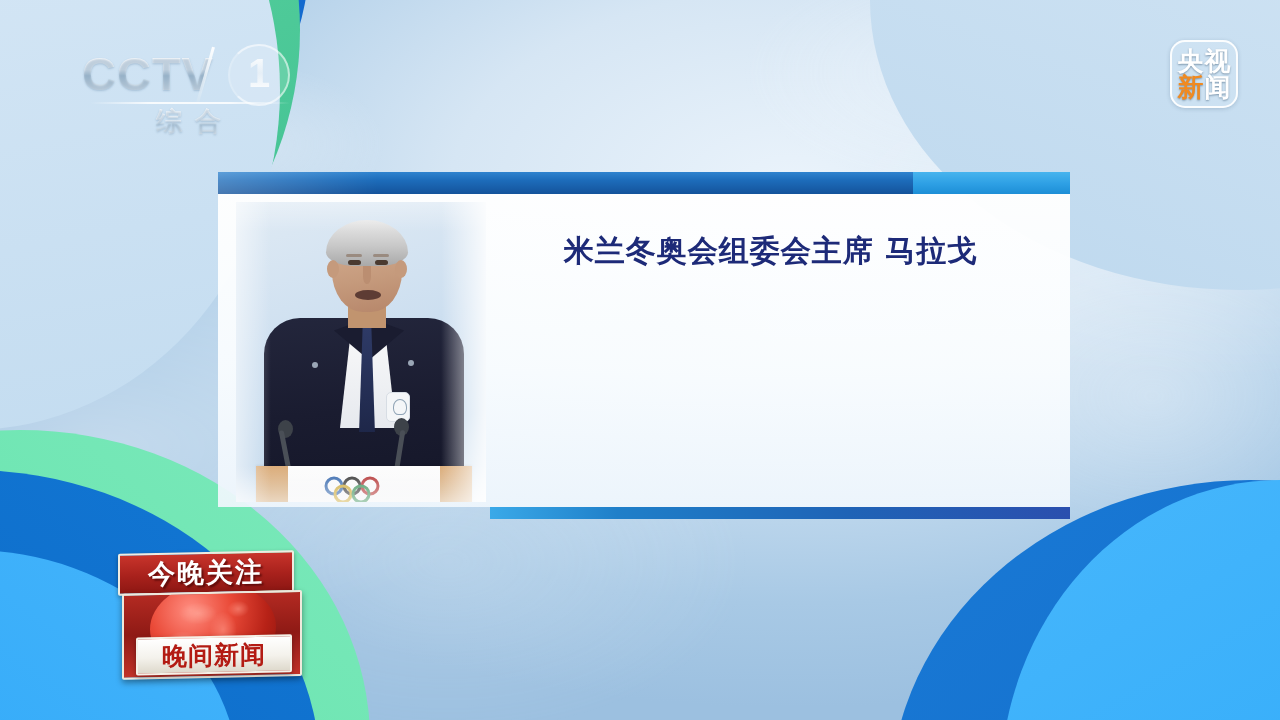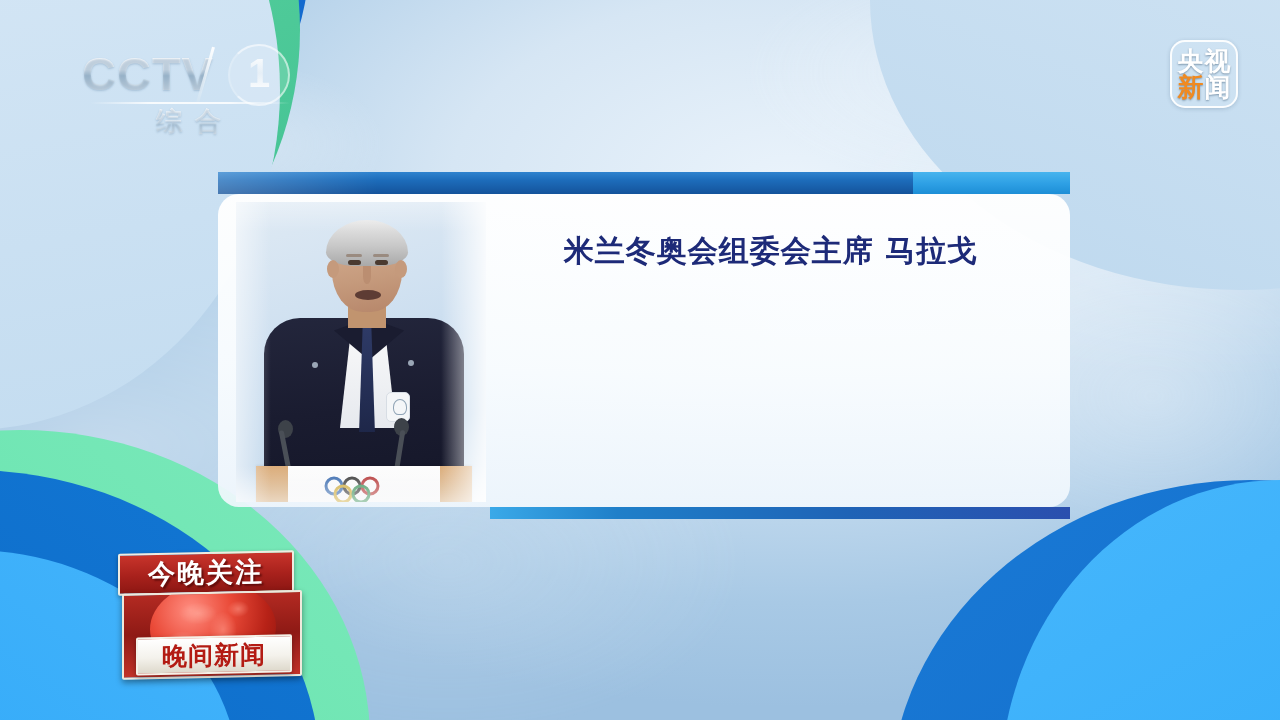--- a/index.html
+++ b/index.html
@@ -159,21 +159,20 @@
     content:""; display:block; width:160px; height:100%;
     background:linear-gradient(90deg,rgba(255,255,255,.22),rgba(255,255,255,0));
   }
   .bar-light{
     flex:1 1 auto; height:100%;
     background:linear-gradient(180deg,#47b4ee 0%,#2d9fe4 55%,#1d8ed6 100%);
   }
   .panel-body{
     position:absolute; left:0; top:22px; width:852px; height:313px;
     background:linear-gradient(180deg,rgba(255,255,255,.96) 0%,rgba(250,253,255,.94) 55%,rgba(240,247,253,.92) 100%);
-    border-radius:21px;
   }
   .panel-bar-bot{
     position:absolute; left:272px; top:335px; width:580px; height:12px;
     background:linear-gradient(90deg,#3aa9e8 0%,#1f7fc9 22%,#1f63b6 62%,#2b4fae 100%);
   }
 
   
   .photo{
     position:absolute; left:18px; top:8px; width:250px; height:300px; overflow:hidden;
   }

